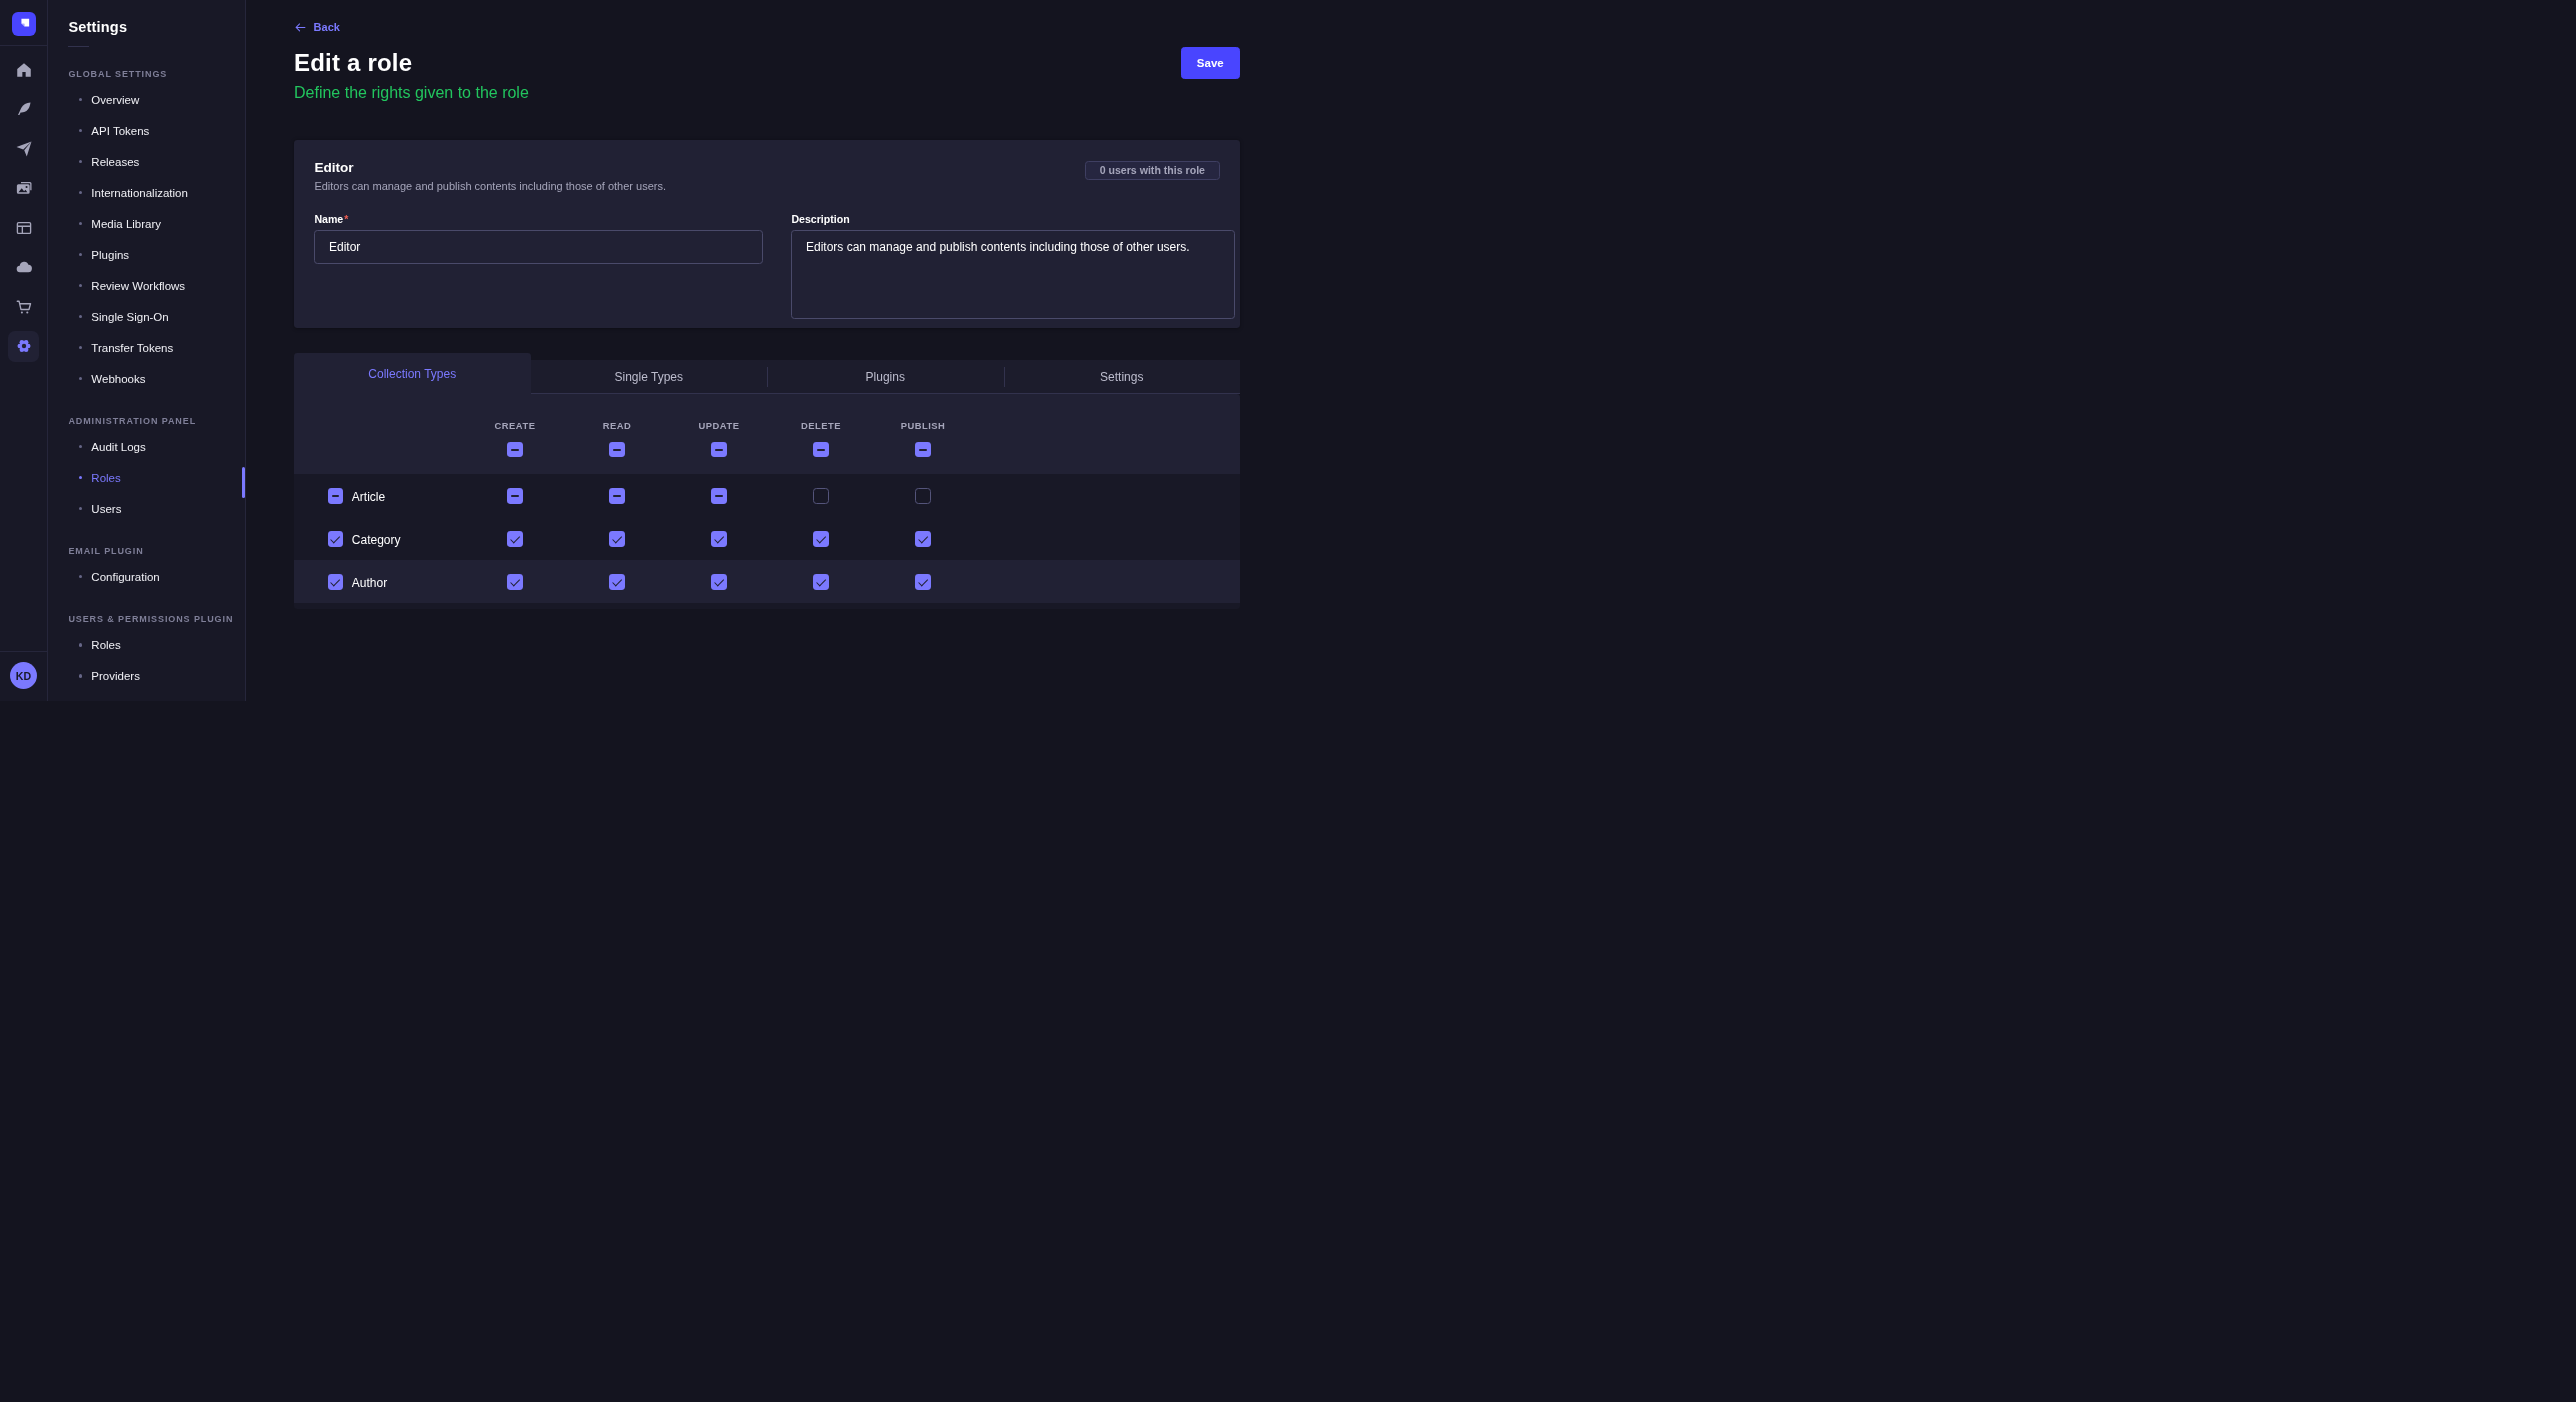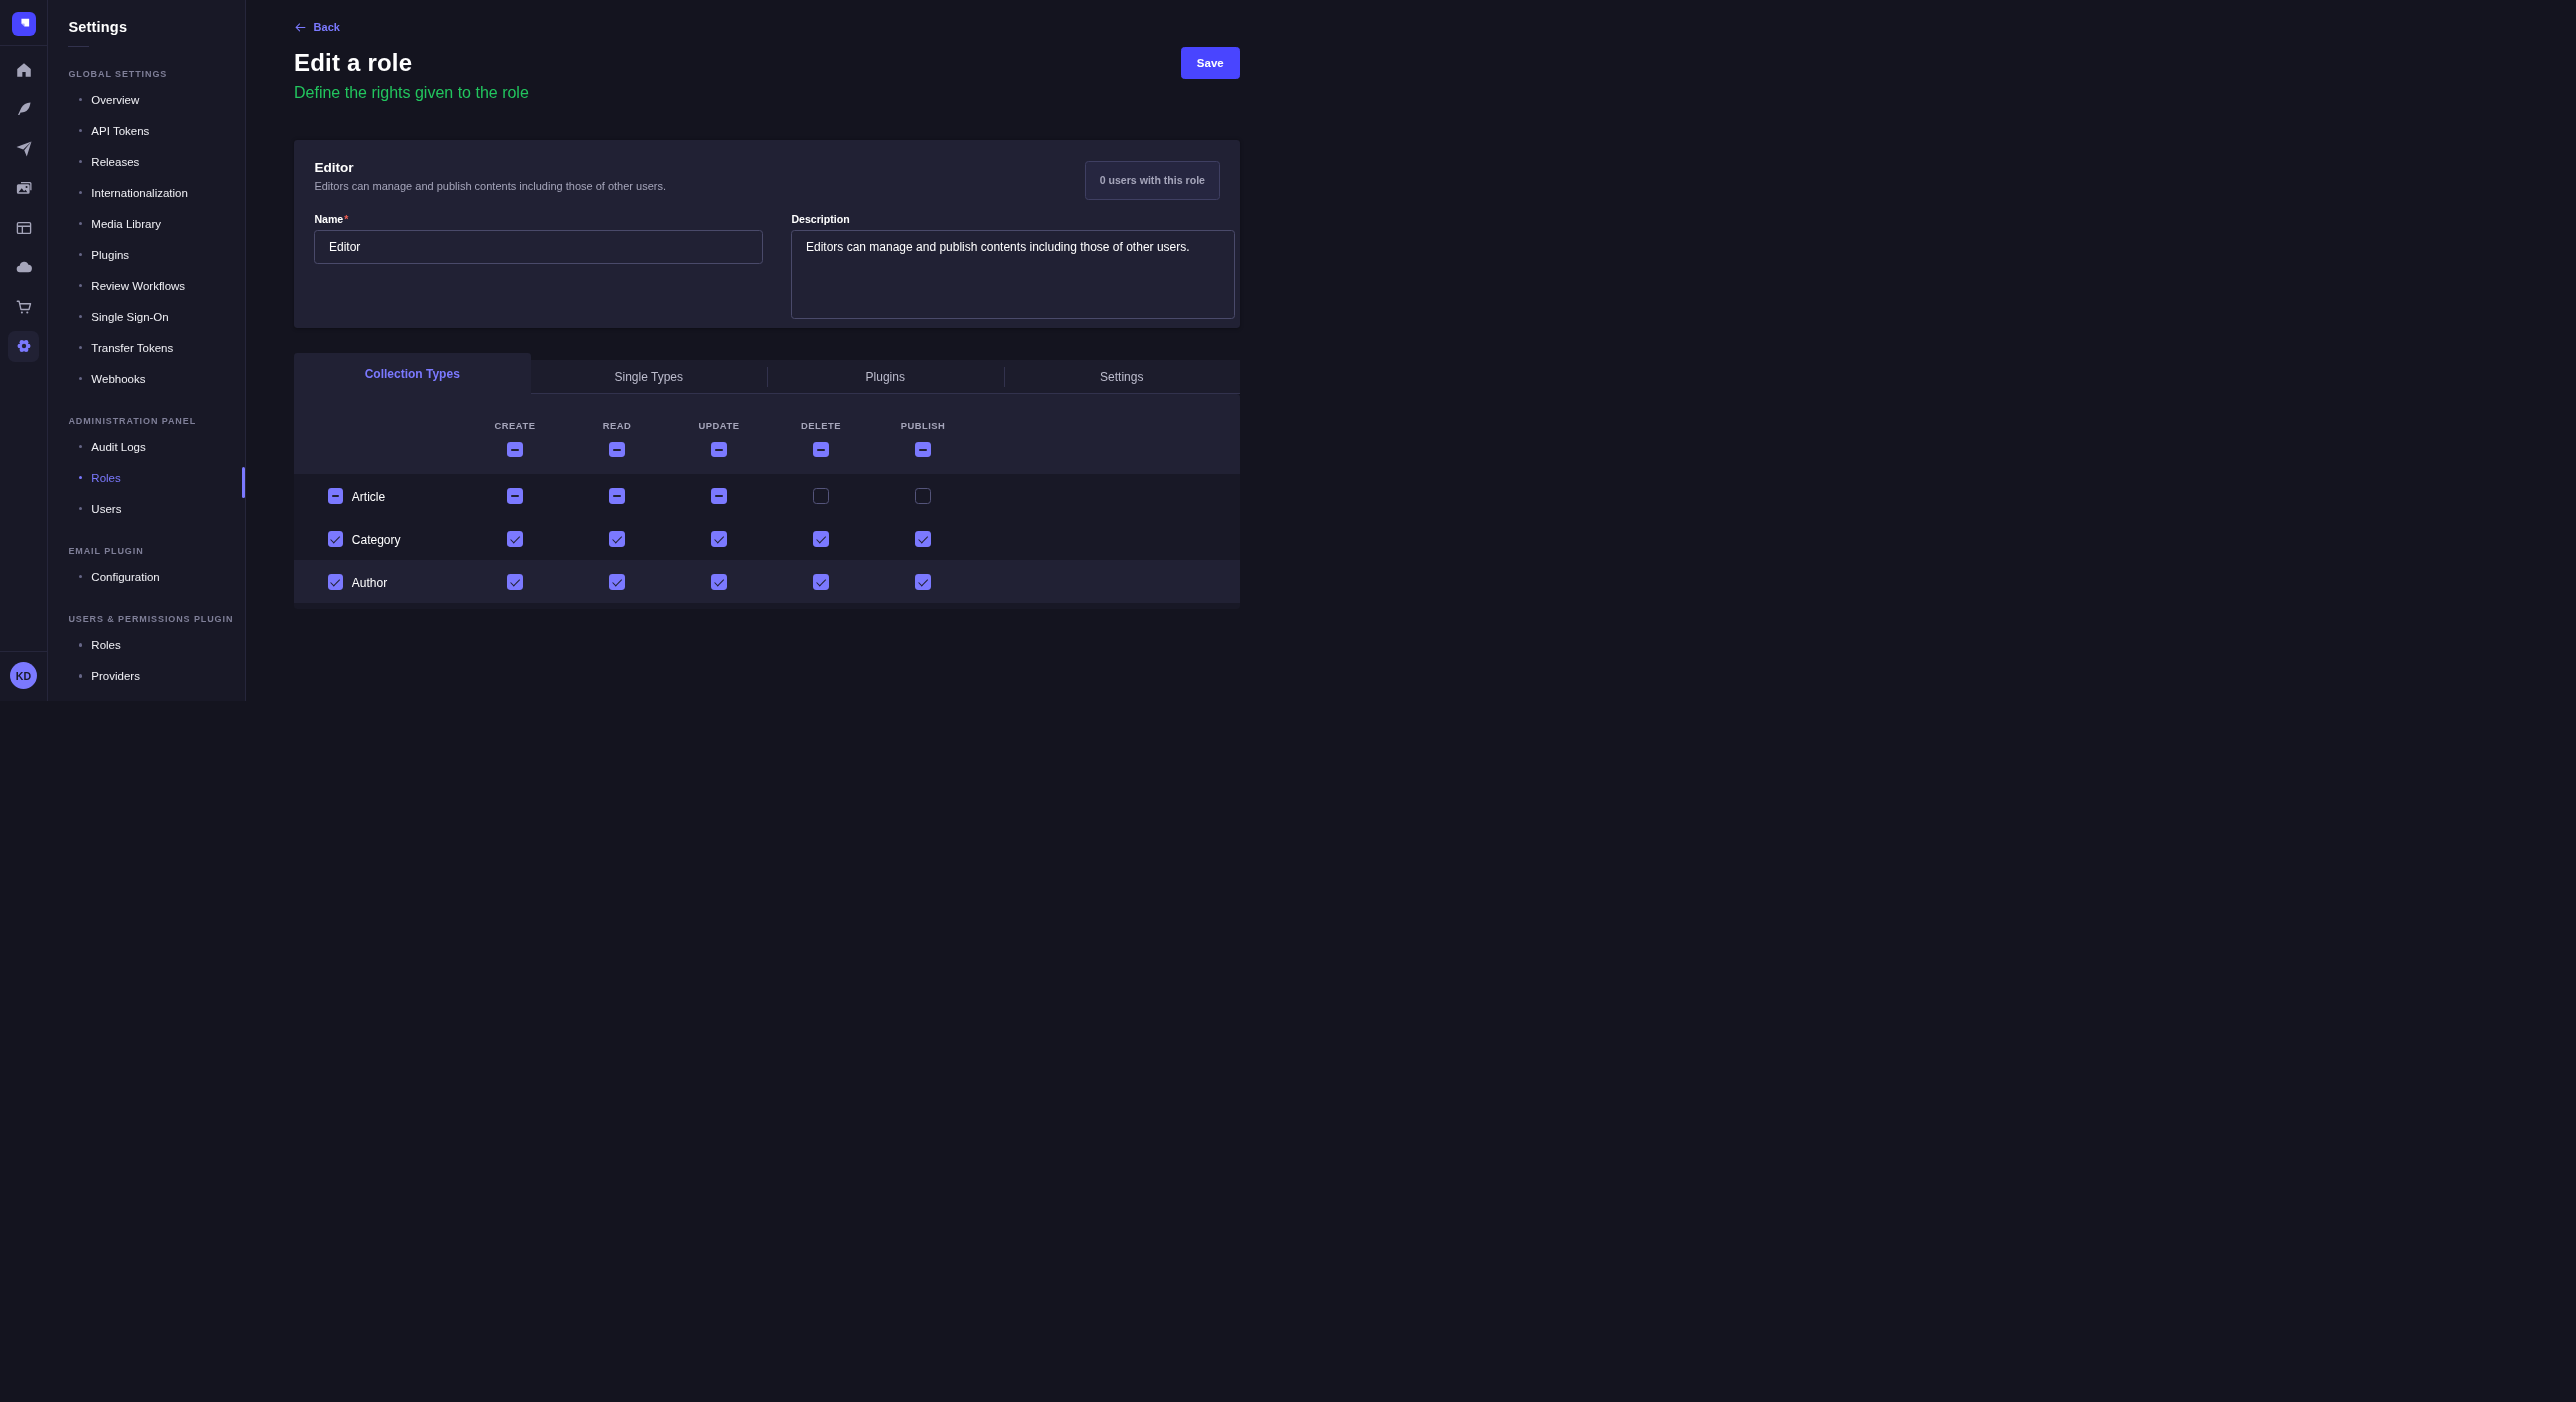--- a/index.html
+++ b/index.html
@@ -49,40 +49,40 @@
   .page-title { margin-top:15.3px; font-size:24px; font-weight:bold; letter-spacing:0.2px; }
   .page-sub { margin-top:6.8px; font-size:16px; color:#22c55e; }
   .save-btn { position:absolute; top:25.6px; right:0; height:32px; padding:0 15.3px; background:#4945ff;
     border:0.9px solid #4945ff; border-radius:3.4px; color:#fff; font-size:11.5px; font-weight:600;
     font-family:inherit; cursor:pointer; }
   
   .card { margin-top:38px; height:188px; background:#212134; border-radius:3.4px;
     box-shadow:0 0.9px 3.4px rgba(0,0,0,.35); padding:20.4px; position:relative; }
   .card-title { font-size:13.6px; font-weight:600; }
   .card-sub { margin-top:5.1px; font-size:11px; color:#a5a5ba; }
-  .users-badge { position:absolute; top:21px; right:20.4px; height:39px; padding:0 13.6px;
+  .users-badge { position:absolute; top:21px; right:20.4px; height:19px; padding:0 13.6px;
     background:#262640; border:0.9px solid #3f3f62; border-radius:3.4px; display:flex; align-items:center;
     font-size:10.6px; font-weight:600; color:#a5a5ba; }
   .fields { margin-top:20.4px; display:flex; gap:28px; }
   .field { display:flex; flex-direction:column; }
   .field label { font-size:10.6px; font-weight:600; margin-bottom:5.1px; }
   .req { color:#ee5e52; margin-left:0.9px; }
   .field input {
     width:449px; height:34px; background:#212134; border:0.9px solid #4a4a6a; border-radius:3.4px;
     color:#fff; font-size:12px; padding:0 13.6px; font-family:inherit; outline:none; }
   .field textarea {
     width:444px; height:89px; background:#212134; border:0.9px solid #4a4a6a; border-radius:3.4px;
     color:#fff; font-size:12px; padding:8.5px 13.6px; font-family:inherit; resize:none; outline:none; line-height:1.45; }
   
   .perm { margin-top:25.6px; }
   .tabs { display:flex; height:41px; }
   .tab { width:237px; display:flex; align-items:center; justify-content:center; font-size:12px;
     color:#bdbdce; cursor:pointer; align-self:flex-end; height:34px; background:#1c1c2c;
     border-bottom:0.9px solid #32324d; position:relative; }
-  .tab.active { height:41px; background:#212134; color:#7b79ff; font-weight:700;
+  .tab.active { height:41px; background:#212134; color:#7b79ff; font-weight:400;
     border-radius:3.4px 3.4px 0 0; border-bottom:none; }
   .tab:not(.active) + .tab:not(.active)::before {
     content:""; position:absolute; left:0; top:6.8px; bottom:6.8px; width:0.9px; background:#32324d; }
   .grid-row { display:grid; grid-template-columns:170px 102px 102px 102px 102px 102px 1fr; align-items:center; }
   .perm-head { height:80px; background:#212134; border-radius:0 3.4px 0 0; padding-top:8.5px; }
   .col-head { display:flex; flex-direction:column; align-items:center; gap:11px; }
   .col-label { font-size:9.4px; font-weight:bold; letter-spacing:0.5px; color:#a5a5ba; }
   .perm-row { height:43px; }
   .perm-row.dark { background:#181826; }
   .perm-row.light { background:#212134; }

